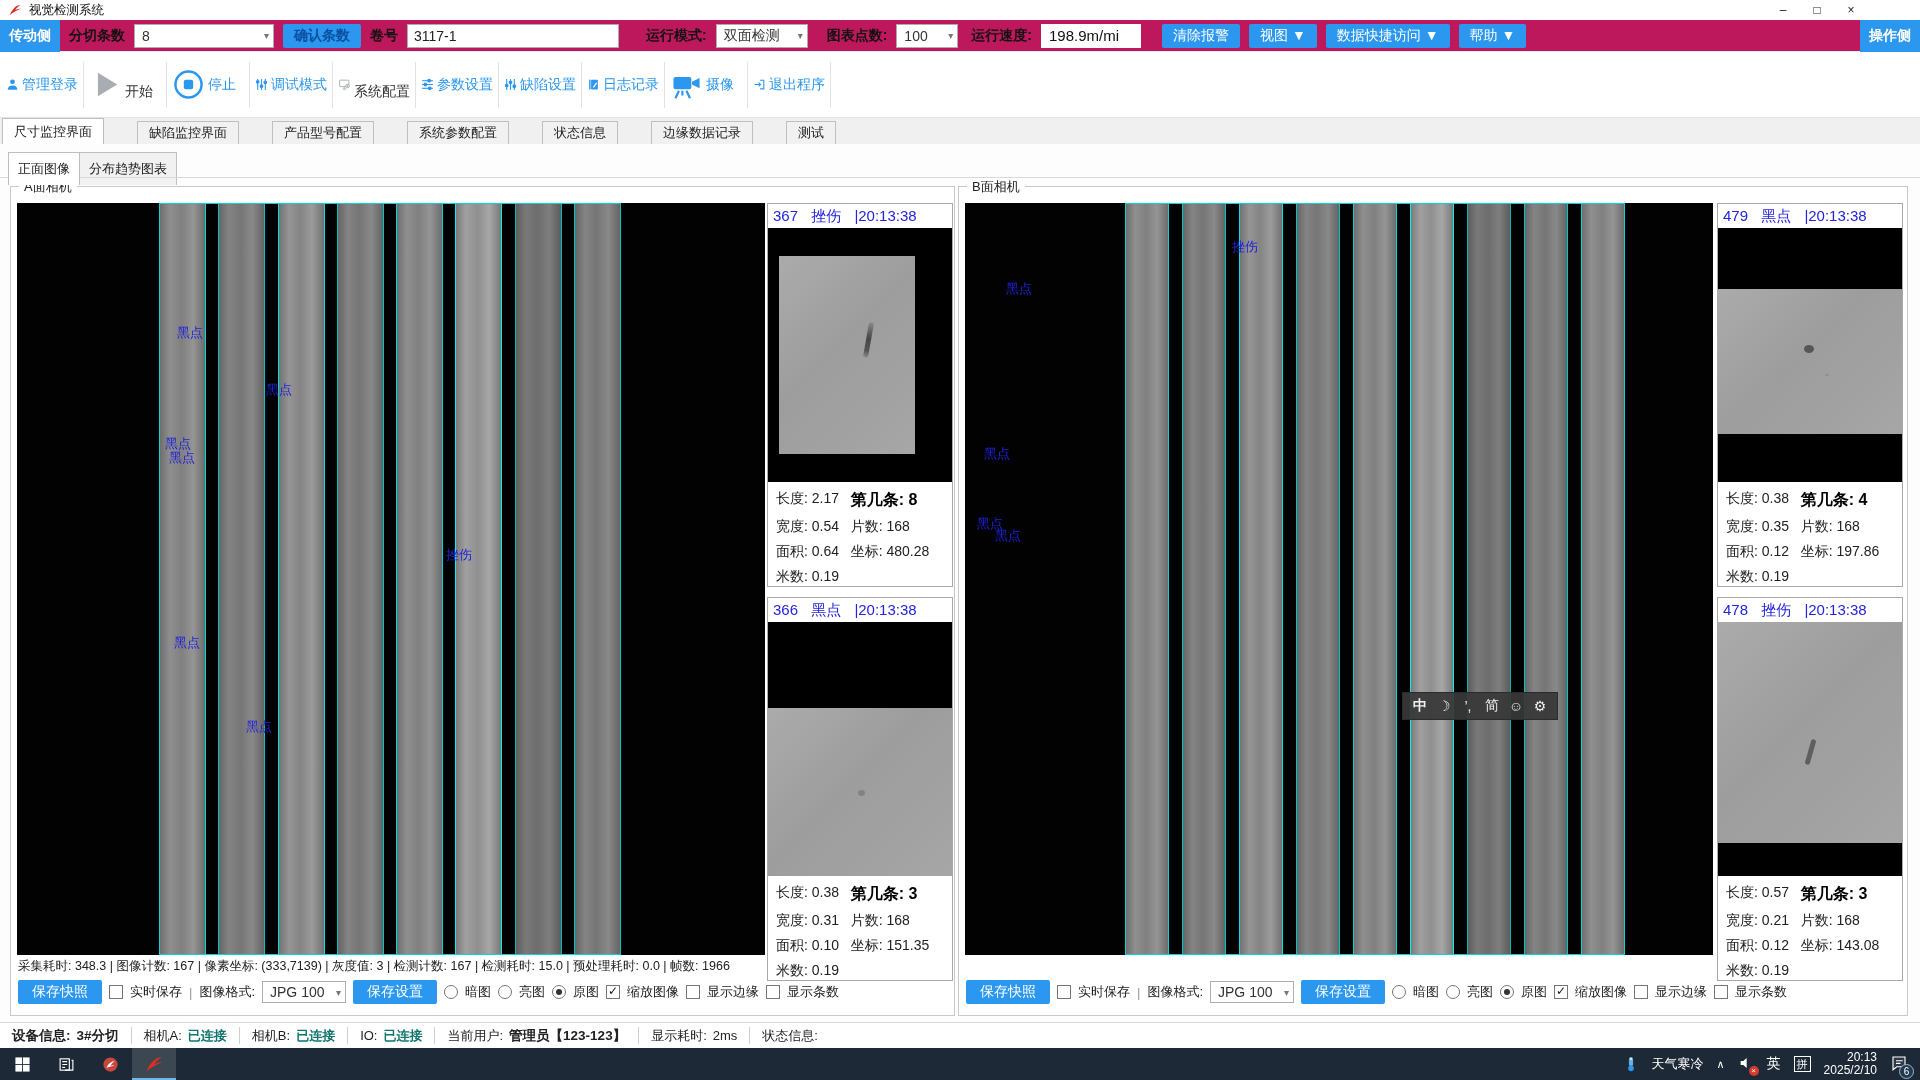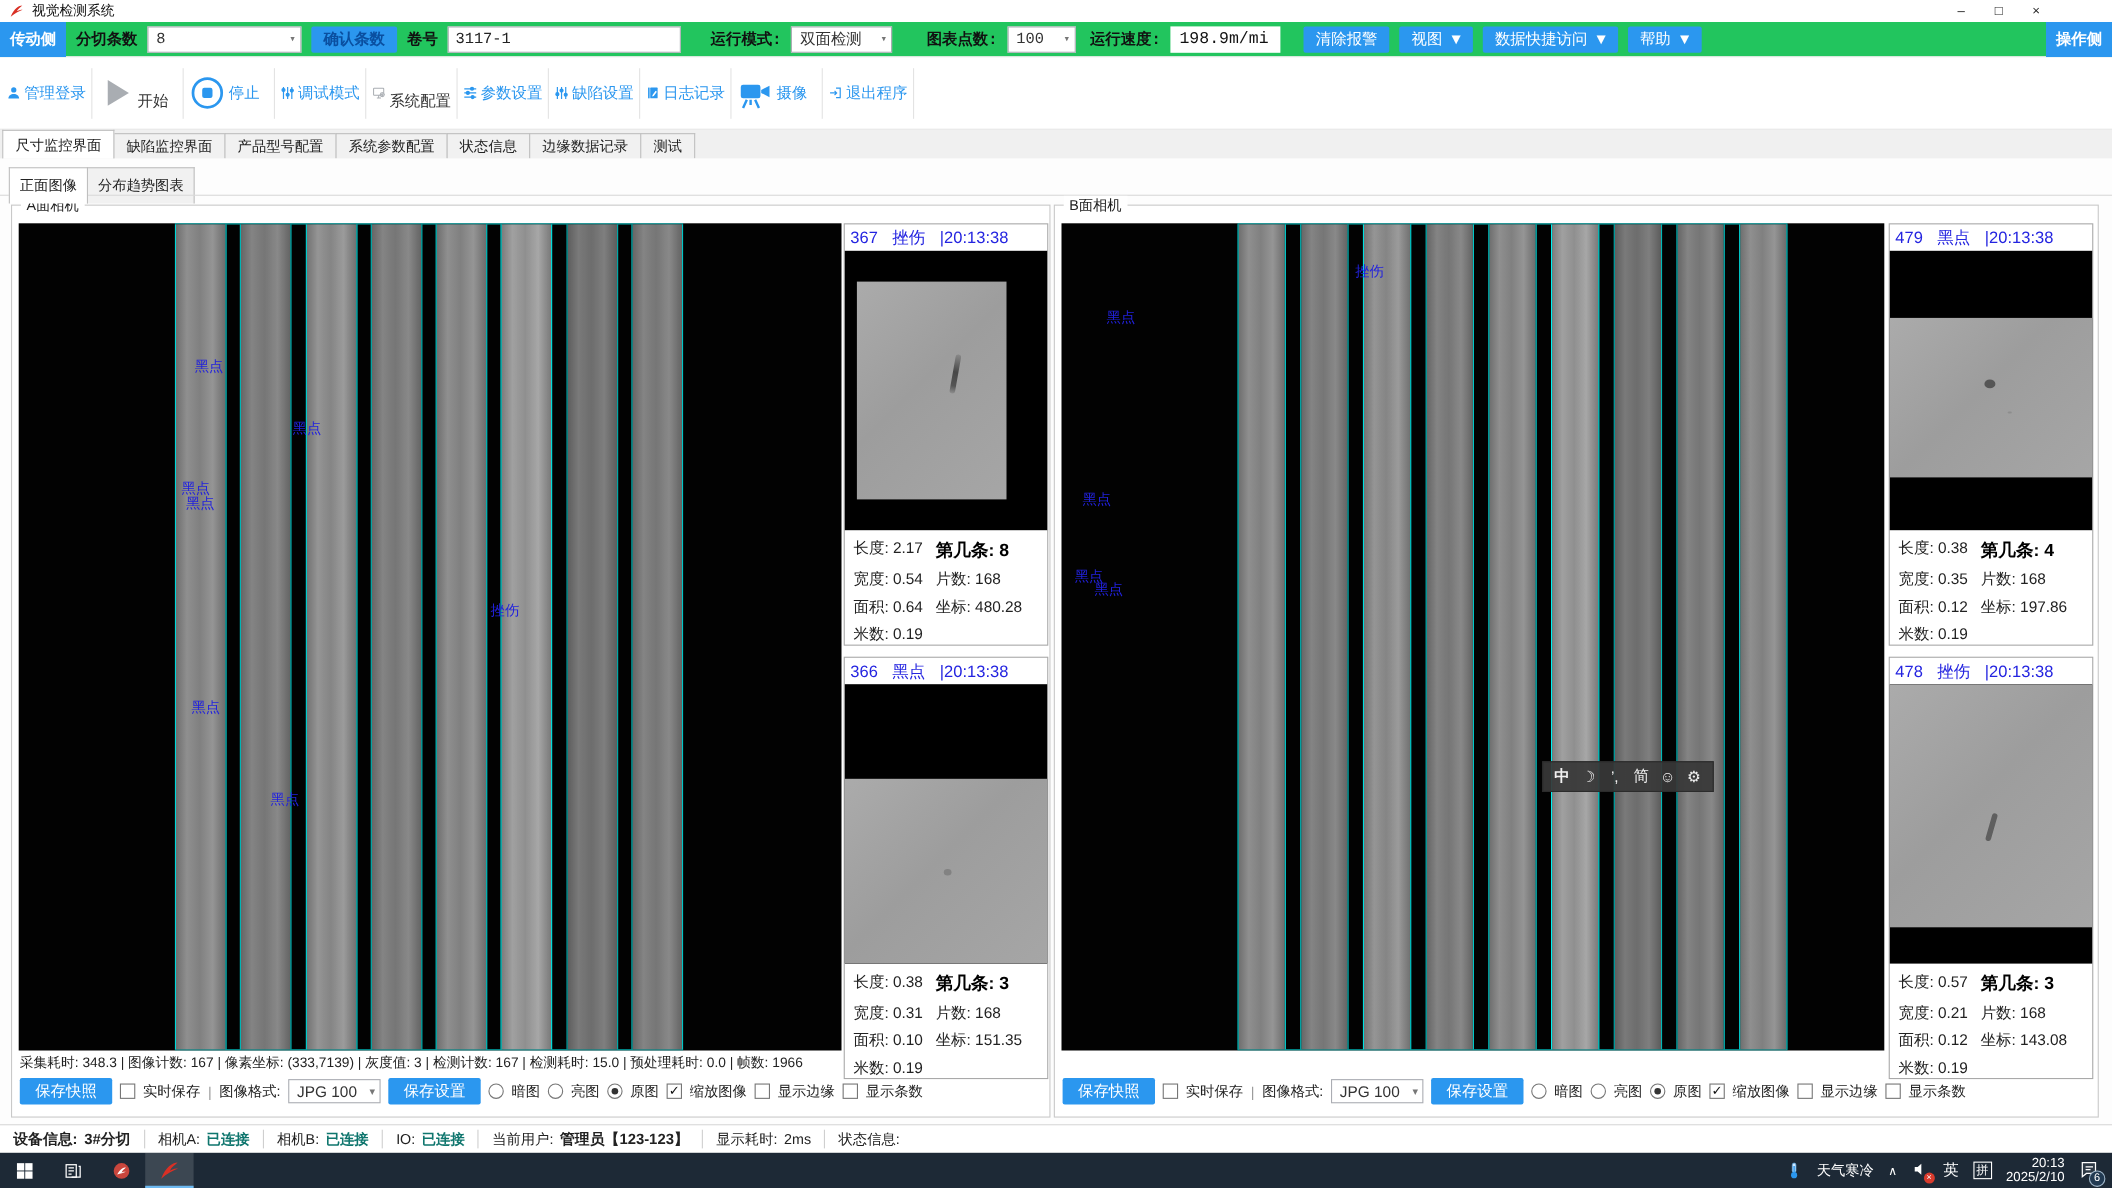--- a/index.html
+++ b/index.html
@@ -7,41 +7,41 @@
   body { font-family:"Liberation Sans","DejaVu Sans",sans-serif; font-size:13px; background:#f0f0f0; position:relative; color:#222; }
 
   
   .titlebar { position:absolute; left:0; top:0; width:1920px; height:20px; background:#fff; display:flex; align-items:center; }
   .app-logo { width:14px; height:14px; margin-left:8px; }
   .title-text { margin-left:7px; font-size:12.5px; color:#111; }
   .win-ctrls { position:absolute; right:52px; top:0; height:20px; display:flex; }
   .win-ctrls span { width:34px; height:20px; display:flex; align-items:center; justify-content:center; color:#222; font-size:12px; cursor:default; }
 
   
-  .cmdbar { position:absolute; left:0; top:20px; width:1920px; height:32px; background:#22c55e; border-bottom:1px solid #ececec; display:flex; align-items:center; gap:9px;font-family:Liberation Mono, monospace; }
+  .cmdbar { position:absolute; left:0; top:20px; width:1920px; height:32px; background:#be185d; border-bottom:1px solid #ececec; display:flex; align-items:center; gap:9px; }
   .btn-blue { background:#2b97ef; color:#fff; font-size:14px; height:24px; display:inline-flex; align-items:center; padding:0 11px; border-radius:2px; cursor:pointer; white-space:nowrap; }
   .side-btn { height:32px; border-radius:0; padding:0 9px; font-weight:bold; }
   .lbl { font-weight:bold; font-size:14px; color:#111; white-space:nowrap; }
   .combo { border:1px solid #abadb3; background:#fff; height:24px; display:inline-flex; align-items:center; padding:0 4px 0 7px; font-size:14px; color:#333; }
   .combo .arw { margin-left:auto; color:#777; font-size:10px; padding-left:8px; }
   .txt-input { height:24px; border:1px solid #abadb3; padding:0 6px; font-size:14px; font-family:inherit; color:#222; }
   .speed-box { background:#fff; height:24px; display:inline-flex; align-items:center; padding:0 8px; font-size:15px; color:#111; min-width:100px; }
   .confirm-btn { color:#0a4fa0; font-weight:bold; }
   .flex-gap { flex:1; }
 
   
   .iconbar { position:absolute; left:0; top:52px; width:1920px; height:66px; background:#fff; border-bottom:1px solid #e4e4e4; display:flex; align-items:center; padding-left:6px; }
   .act { width:72px; display:flex; flex-direction:row; align-items:center; gap:3px; cursor:pointer; }
   .act svg { width:33px; height:33px; }
   .act .alabel { font-size:14px; color:#2b97ef; white-space:nowrap; }
   .act.muted .alabel { color:#333;margin-top:14px; }
   .act-sep { width:1px; height:46px; background:#e3e3e3; margin:0 5px; }
 
   
-  .maintabs { position:absolute; left:0; top:118px; width:1920px; height:26px; display:flex; align-items:flex-end; padding-left:2px; background:#f0f0f0; }
+  .maintabs { position:absolute; left:0; top:118px; width:1920px; height:26px; display:flex; align-items:flex-end; padding-left:2px; background:#f0f0f0;gap:34px; }
   .tab { height:23px; padding:0 11px; display:flex; align-items:center; background:#f1f1f1; border:1px solid #bfbfbf; border-bottom:none; font-size:13px; color:#222; margin-right:-1px; cursor:pointer; }
   .tab.active { background:#fff; height:26px; z-index:2; }
 
   
   .content { position:absolute; left:0; top:144px; width:1920px; height:878px; background:#fdfdfd; }
   .subtabs { position:absolute; left:8px; top:8px; display:flex; align-items:flex-end; }
   .stab { height:22px; padding:16px 9px; display:flex; align-items:center; background:#f1f1f1; border:1px solid #bfbfbf; border-bottom:none; font-size:13px; margin-right:-1px; cursor:pointer; }
   .stab.active { background:#fff; height:25px; z-index:2; }
   .subtab-line { position:absolute; left:0; top:33px; width:1920px; height:1px; background:#d9d9d9; }
 
@@ -141,21 +141,21 @@
     <span class="arw">▾</span>
   </span>
   <span class="btn-blue confirm-btn">确认条数</span>
   <span class="lbl">卷号</span>
   <input class="txt-input" style="width: 212px;" value="3117-1">
   <span class="lbl" style="margin-left:18px">运行模式:</span>
   <span class="combo" style="width:92px">
     <span>双面检测</span>
     <span class="arw">▾</span>
   </span>
-  <span class="lbl" style="margin-left:22px">图表点数:</span>
+  <span class="lbl" style="margin-left:10px">图表点数:</span>
   <span class="combo" style="width:62px">
     <span>100</span>
     <span class="arw">▾</span>
   </span>
   <span class="lbl" style="margin-left:4px">运行速度:</span>
   <span class="speed-box">198.9m/mi</span>
   <span class="btn-blue" style="margin-left:12px">清除报警</span>
   <span class="btn-blue">视图 ▼</span>
   <span class="btn-blue">数据快捷访问 ▼</span>
   <span class="btn-blue">帮助 ▼</span>

